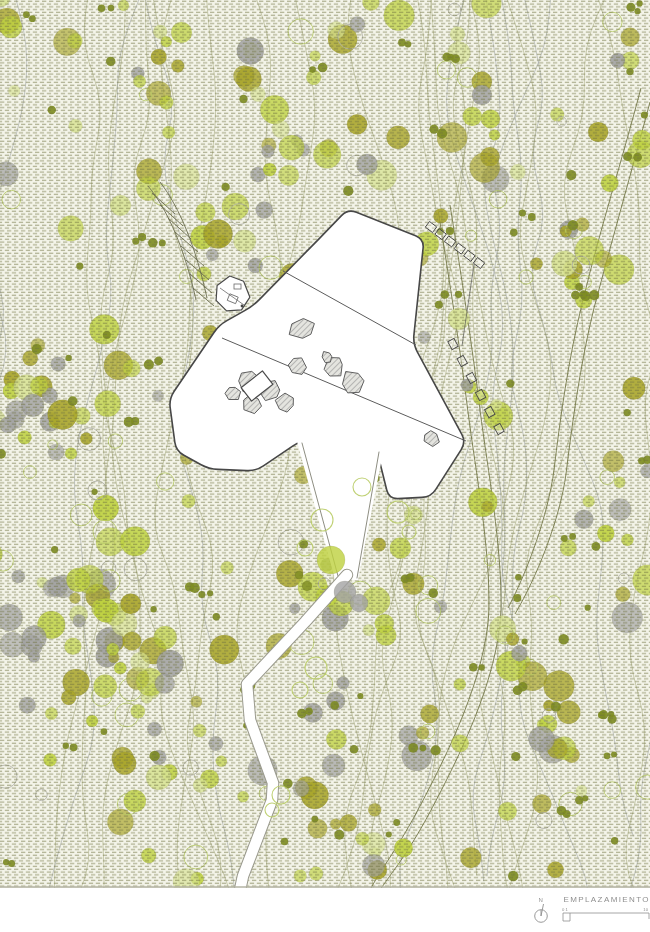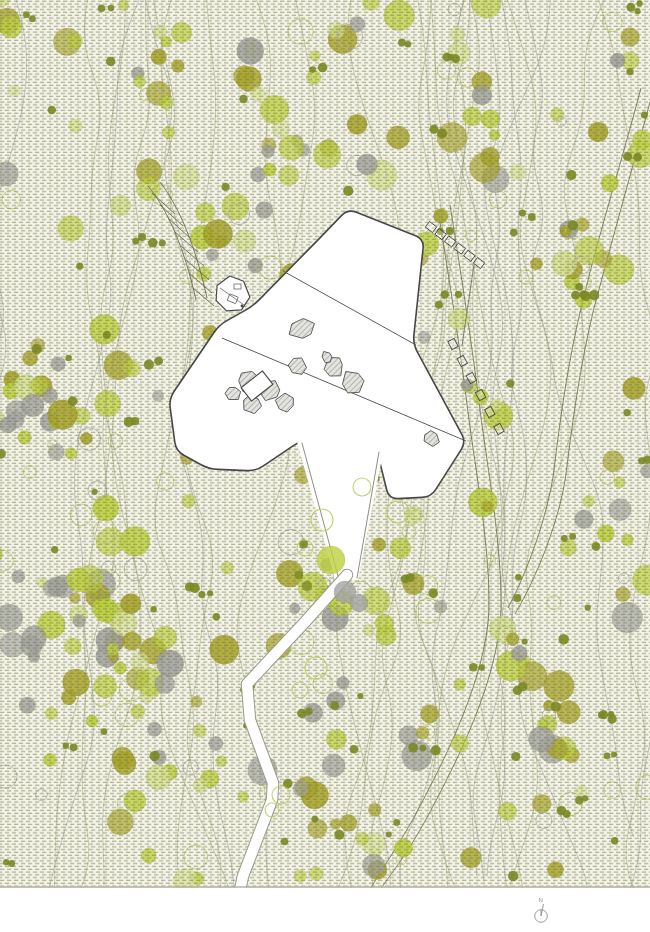--- a/index.html
+++ b/index.html
@@ -726,15 +726,23 @@
 
   <div class="legend">
     <div class="compass">
       <span class="n-label">N</span>
       <svg width="20" height="24" viewBox="0 0 20 24">
         <line x1="12.5" y1="1" x2="10" y2="13"></line>
         <circle cx="10" cy="13" r="6.3"></circle>
         <line x1="10" y1="13" x2="10" y2="7"></line>
       </svg>
     </div>
+    <div class="scale-group">
+      <div class="plan-title">EMPLAZAMIENTO</div>
+      <svg class="scalebar" width="88" height="16" viewBox="0 0 88 16">
+        <text x="0" y="4.5">0 1</text>
+        <text x="86" y="4.5" text-anchor="end">10</text>
+        <path d="M1,7 H87 M1,7 V15 H8 V7 M87,7 V13"></path>
+      </svg>
+    </div>
   </div>
 
 </div>
 
 </body></html>

